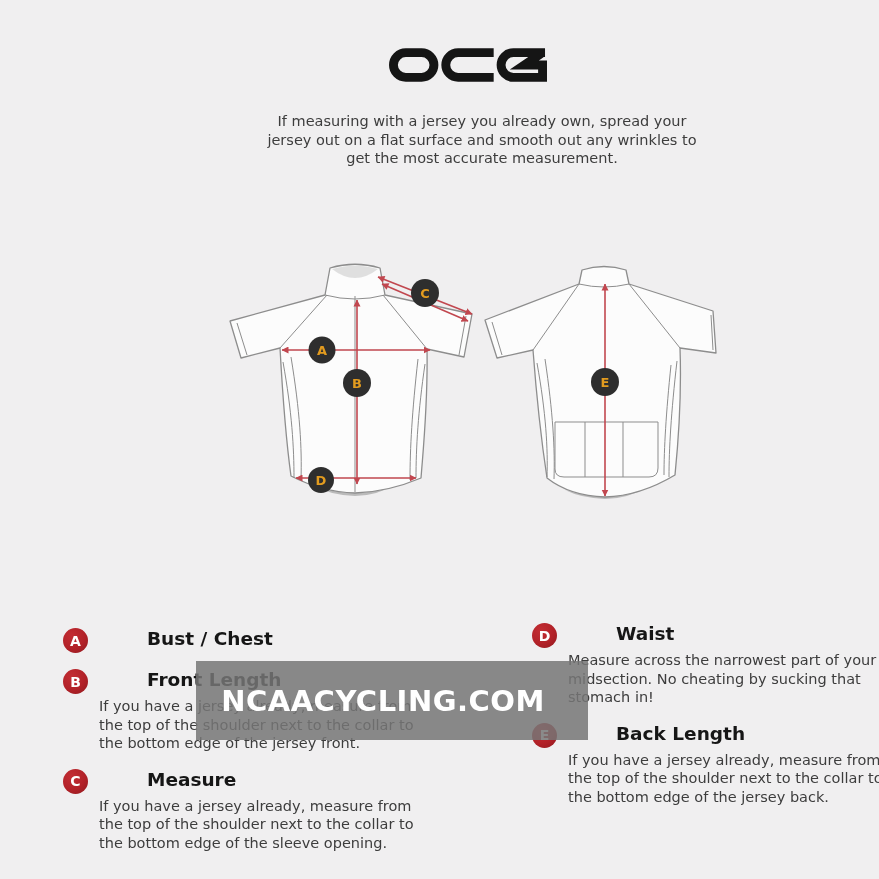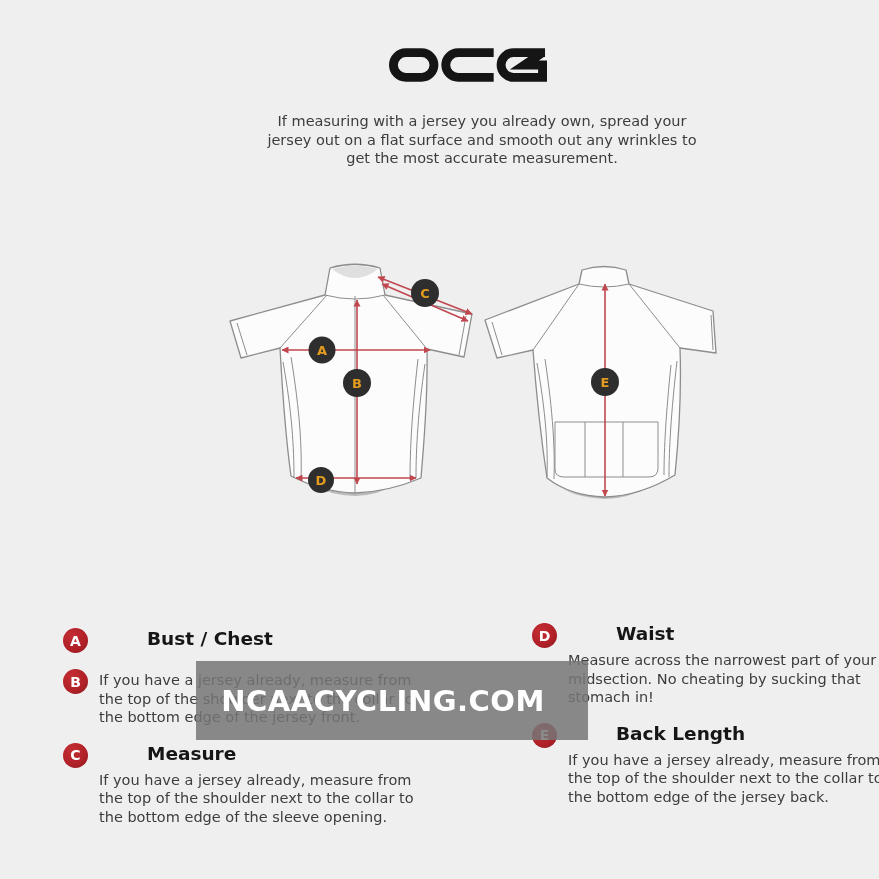--- a/index.html
+++ b/index.html
@@ -145,20 +145,21 @@
     </g>
   </svg>
 
   <div id="col-left" class="col">
     <div class="item">
       <div class="badge">A</div>
       <div class="item-title">Bust / Chest</div>
     </div>
     <div class="item">
       <div class="badge">B</div>
+      <div class="item-title">Front Length</div>
       <div class="item-desc">If you have a jersey already, measure from
 the top of the shoulder next to the collar to
 the bottom edge of the jersey front.</div>
     </div>
     <div class="item">
       <div class="badge">C</div>
       <div class="item-title">Measure</div>
       <div class="item-desc">If you have a jersey already, measure from
 the top of the shoulder next to the collar to
 the bottom edge of the sleeve opening.</div>

